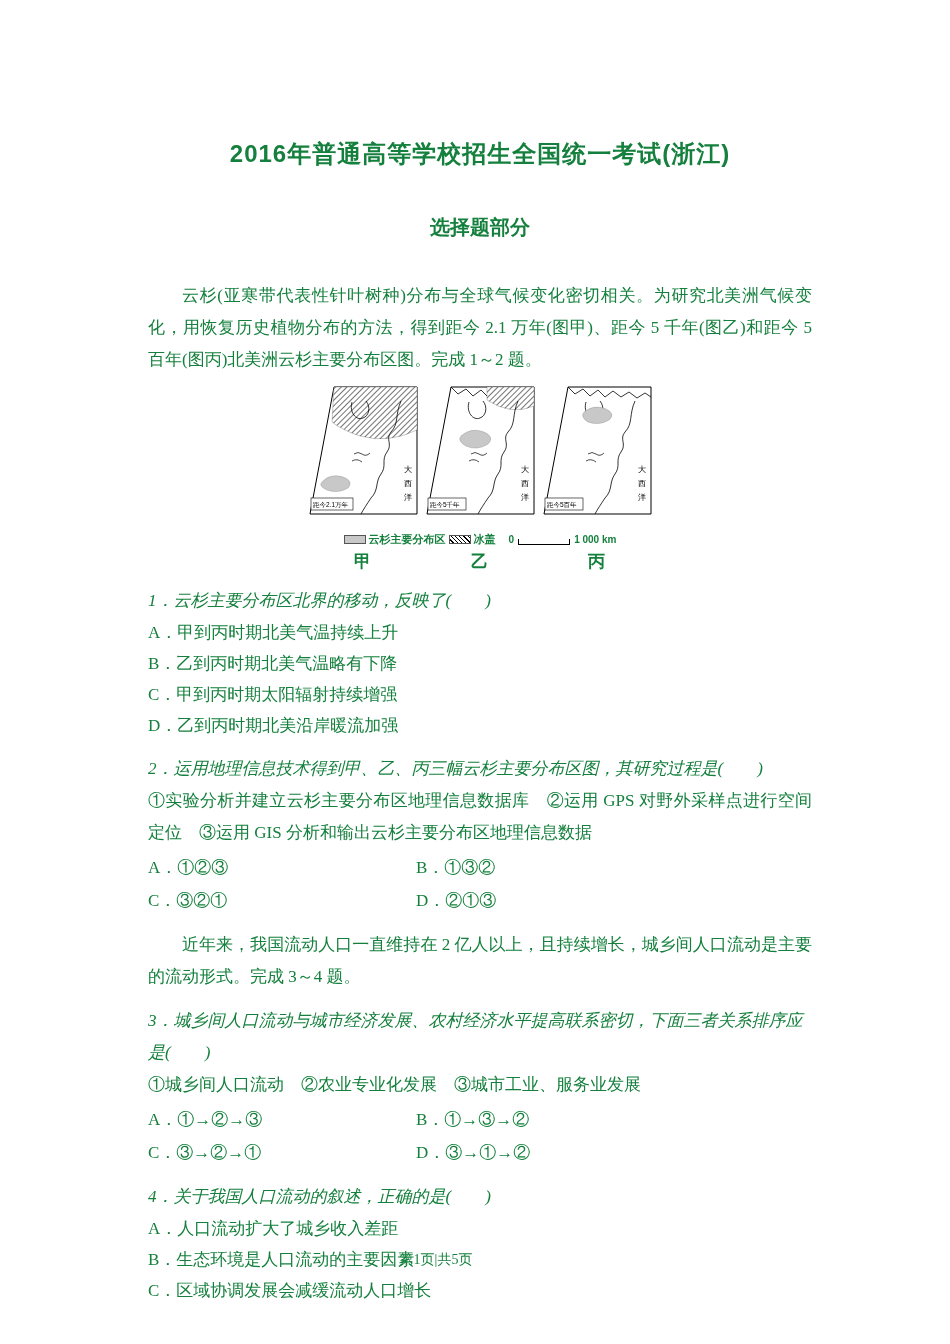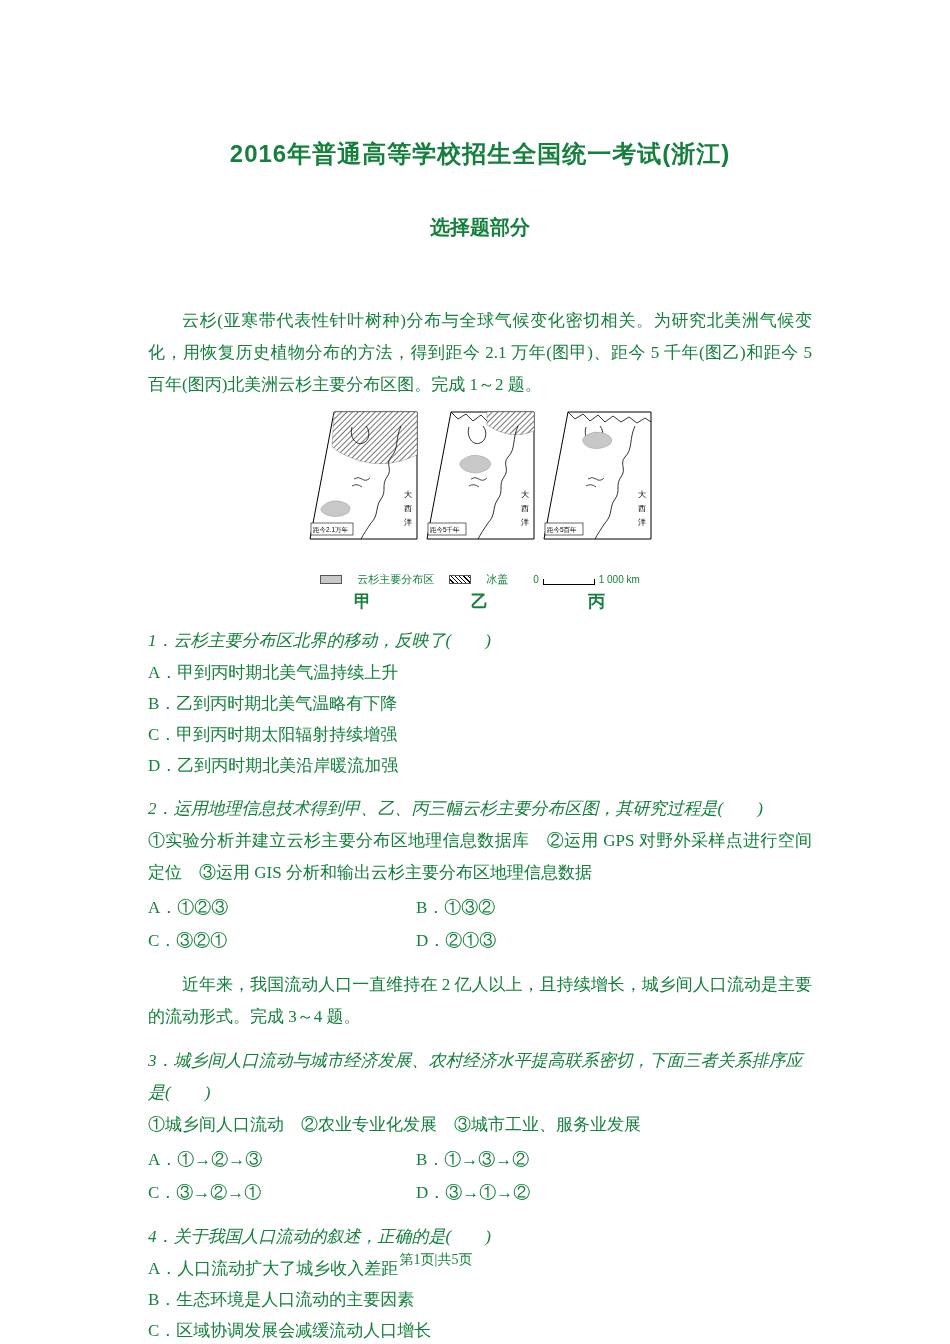--- a/index.html
+++ b/index.html
@@ -24,22 +24,22 @@
   .panels { display:flex; }
   svg.map { width:117px; height:146px; display:block; }
   .neat { fill:none; stroke:#000; stroke-width:1; }
   .coast { fill:none; stroke:#000; stroke-width:0.8; }
   .lakes { fill:none; stroke:#000; stroke-width:0.7; }
   .spruce { fill:#c8c8c8; stroke:#8a8a8a; stroke-width:0.4; }
   .ice { fill:url(#hatchp); stroke:#444; stroke-width:0.3; }
   .tagbox { fill:#fff; stroke:#000; stroke-width:0.6; }
   .tagtext { font-size:6.5px; font-family:"Liberation Sans","DejaVu Sans",sans-serif; }
   .ocean { font-size:8px; font-family:"Liberation Serif",serif; }
-  .legendrow { display:flex; align-items:center; justify-content:center; gap:15px;
-    font-size:11px; margin-top:17px; font-family:"Liberation Sans","DejaVu Sans",sans-serif; }
+  .legendrow { display:flex; align-items:center; justify-content:center; gap:3px;
+    font-size:11px; margin-top:2px; font-family:"Liberation Sans","DejaVu Sans",sans-serif;font-weight:bold; }
   .swatch { width:22px; height:9px; border:1px solid #555; display:inline-block; }
   .swatch.gray { background:#c8c8c8; }
   .swatch.hatch { background:repeating-linear-gradient(45deg,#fff,#fff 2px,#000 2px,#000 3px); }
   .scalebar { display:flex; align-items:flex-end; gap:4px; margin-left:10px; font-size:10px; }
   .scalebar .bar { width:52px; height:6px; border-left:1px solid #000; border-right:1px solid #000; border-bottom:1.5px solid #000; }
   .captions { display:flex; margin-top:3px; }
   .captions span { width:117px; text-align:center; font-weight:bold; font-size:17px;
     font-family:"Liberation Sans","DejaVu Sans",sans-serif; }
   
   .stem { line-height:32px; margin-top:12px;font-style:italic; }
@@ -58,21 +58,21 @@
       <pattern id="hatchp" width="4" height="4" patternUnits="userSpaceOnUse" patternTransform="rotate(45)">
         <rect width="4" height="4" fill="#ffffff"></rect>
         <line x1="0" y1="0" x2="0" y2="4" stroke="#000" stroke-width="1.1"></line>
       </pattern>
     </defs>
   </svg>
 
   <h1 class="title">2016年普通高等学校招生全国统一考试(浙江)</h1>
   <h2 class="section">选择题部分</h2>
 
-  <p class="body-par indent" style="margin-top:64px">云杉(亚寒带代表性针叶树种)分布与全球气候变化密切相关。为研究北美洲气候变化，用恢复历史植物分布的方法，得到距今 2.1 万年(图甲)、距今 5 千年(图乙)和距今 5 百年(图丙)北美洲云杉主要分布区图。完成 1～2 题。</p>
+  <p class="body-par indent" style="margin-top:39px">云杉(亚寒带代表性针叶树种)分布与全球气候变化密切相关。为研究北美洲气候变化，用恢复历史植物分布的方法，得到距今 2.1 万年(图甲)、距今 5 千年(图乙)和距今 5 百年(图丙)北美洲云杉主要分布区图。完成 1～2 题。</p>
 
   <div class="figure">
     <div class="panels">
 
       <svg class="map" viewBox="0 0 117 146">
         <polygon class="neat" points="30,3 113,3 113,130 6,130"></polygon>
         <path class="coast" d="M30,3 L37,10 L45,5 L52,12 L60,6 L67,13 L75,7 L83,13 L91,8 L99,14 L107,9 L113,13"></path>
         <path class="ice" d="M30,3 H113 V46 Q84,60 56,52 Q38,46 28,38 L30,3 Z"></path>
         <path class="coast" d="M48,18 C45,28 52,37 59,34 C65,32 67,23 62,17"></path>
         <path class="coast" d="M97,17 C91,30 95,40 87,48 C81,55 89,60 83,68 C77,76 83,82 77,90 C71,98 75,106 67,114 C63,120 59,126 57,130"></path>

